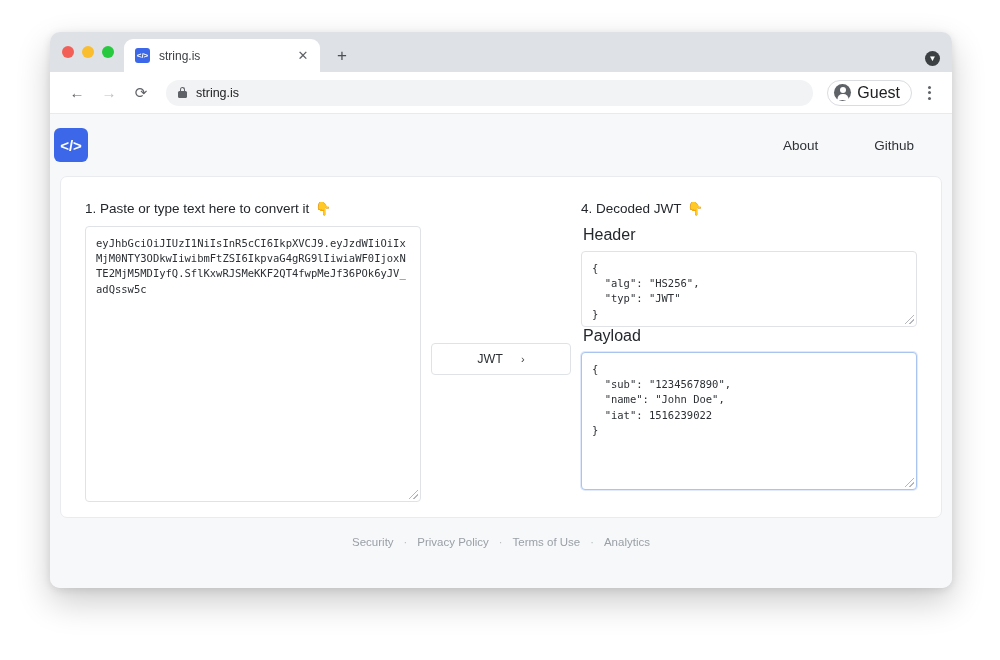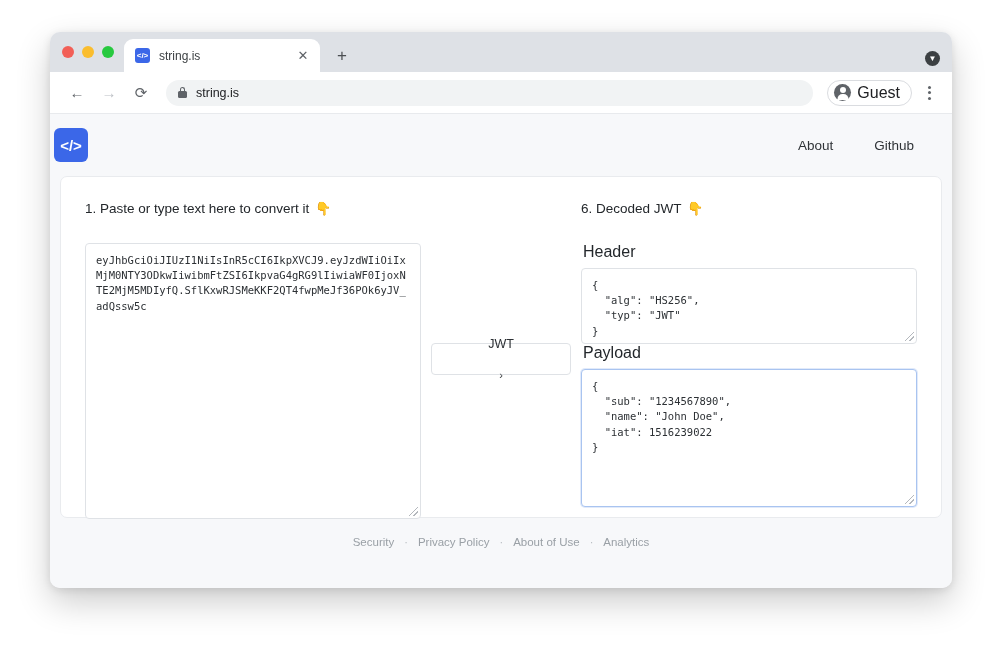--- a/index.html
+++ b/index.html
@@ -161,41 +161,41 @@
   .logo {
     width: 34px; height: 34px;
     margin-left: 4px;
     background: #3b67e8;
     border-radius: 6px;
     display: flex; align-items: center; justify-content: center;
     color: #ffffff; font-size: 15px; font-weight: 700;
     font-family: "Liberation Sans", sans-serif;
     flex: none;
   }
-  .site-nav { margin-left: auto; display: flex; align-items: center; gap: 41px; }
+  .site-nav { margin-left: auto; display: flex; align-items: center; gap: 56px; }
   .site-nav a { font-size: 13.5px; color: #2f3337; text-decoration: none; }
 
   .card {
     margin: 0 10px;
     background: #ffffff;
     border: 1px solid #e9ebee;
     border-radius: 7px;
     height: 342px;
     display: flex;
     padding: 24px 24px 0 24px;
     position: relative;
   }
 
   .col-left { width: 336px; flex: none; }
   .col-mid { flex: 1; display: flex; align-items: flex-start; justify-content: center; }
   .col-right { width: 336px; flex: none; }
 
   .field-label {
     font-size: 13.5px; color: #23272b;
-    margin-bottom: 27px;
+    margin-bottom: 10px;
     display: flex; align-items: center; gap: 6px;
   }
   .sub-label {
     font-size: 16px; color: #23272b;
     margin: 0 0 7px 2px;
   }
   .emoji { font-size: 13px; line-height: 1; }
 
   textarea {
     width: 100%;
@@ -235,21 +235,20 @@
   .jwt-btn {
     margin-top: 142px;
     width: 140px; height: 32px;
     background: #ffffff;
     border: 1px solid #dfe2e6;
     border-radius: 4px;
     display: flex; align-items: center; justify-content: center;
     gap: 18px;
     font-size: 12.5px; color: #2c3034;
     font-family: "Liberation Sans", sans-serif;
-    flex-direction: column;
   }
   .chev { font-size: 11px; color: #3c4043; }
 
   .footer {
     height: 48px;
     display: flex; align-items: center; justify-content: center;
     gap: 10px;
     text-align: right;
   }
   .footer a { font-size: 11.5px; color: #9aa0a6; text-decoration: none; }
@@ -331,21 +330,21 @@
 
         <div class="col-mid">
           <div class="jwt-btn">
             <span>JWT</span>
             <span class="chev">›</span>
           </div>
         </div>
 
         <div class="col-right">
           <div class="field-label">
-            <span>6. Decoded JWT</span>
+            <span>4. Decoded JWT</span>
             <span class="emoji">👇</span>
           </div>
 
           <div class="sub-label">Header</div>
           <div class="ta-wrap">
             <textarea class="header-box" style="">{
   "alg": "HS256",
   "typ": "JWT"
 }</textarea>
             <div class="grip"></div>
@@ -362,20 +361,20 @@
           </div>
         </div>
 
       </div>
 
       <div class="footer">
         <a href="#">Security</a>
         <span class="dot">·</span>
         <a href="#">Privacy Policy</a>
         <span class="dot">·</span>
-        <a href="#">About of Use</a>
+        <a href="#">Terms of Use</a>
         <span class="dot">·</span>
         <a href="#">Analytics</a>
       </div>
 
     </div>
   </div>
 </div>
 
 </body></html>

